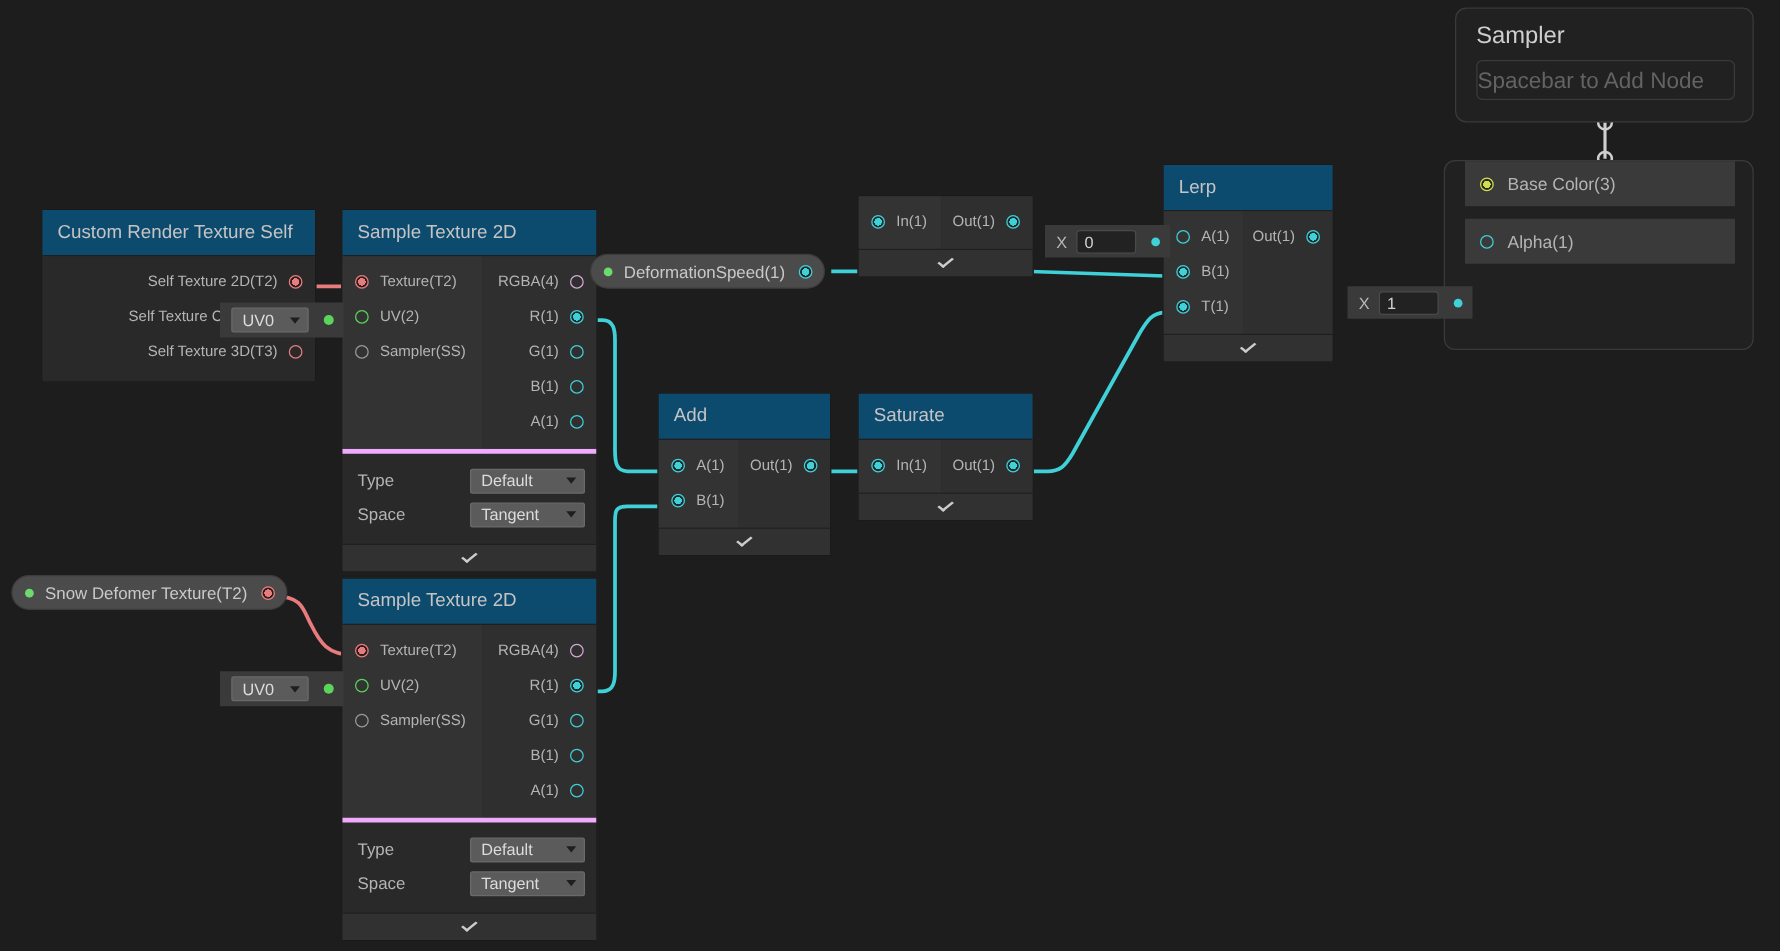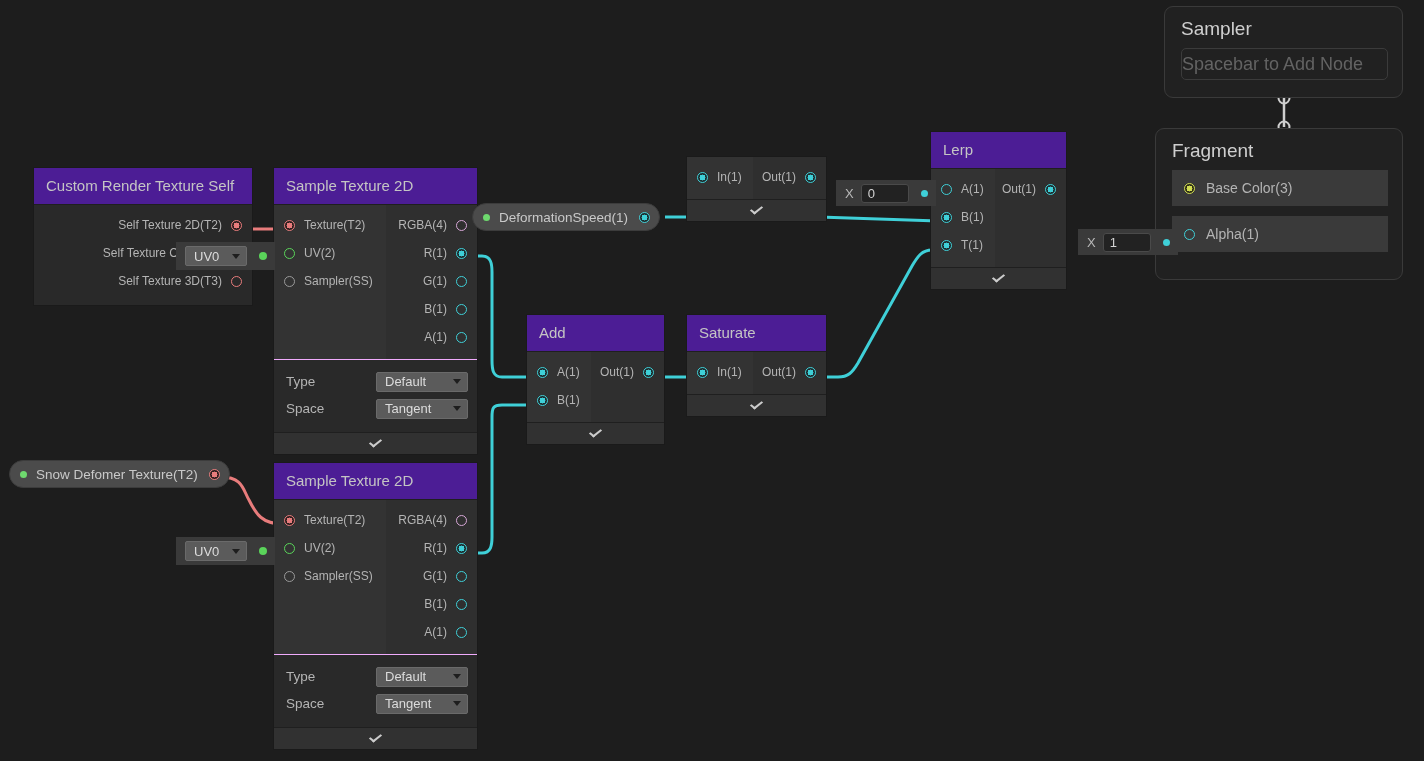--- a/index.html
+++ b/index.html
@@ -22,21 +22,21 @@
   }
 
   
   .node {
     position: absolute;
     background: #292929;
     border: 1px solid #1a1a1a;
     z-index: 10;
   }
   .node-title {
-    background: #4c1d95;
+    background: #0c4a6e;
     color: #c4c4c4;
     font-size: 15px;
     padding: 9px 12px 10px 12px;
     border-bottom: 1px solid #1f1f1f;
     white-space: nowrap;
   }
   .node-body {
     display: flex;
     background: #292929;
   }
@@ -74,21 +74,21 @@
   .dot.gray   { border-color: #9a9a9a; }
   .dot.olive  { border-color: #d2de52; }
   .dot.olive.filled { background: radial-gradient(circle, #d2de52 0 46%, #2a2a14 48% 100%); }
 
   .port-in .dot { margin-left: 10px; margin-right: 9px; }
   .port-out .dot { margin-left: 9px; margin-right: 10px; }
 
   .settings {
     background: #292929;
     padding: 8px 0 10px 0;
-    border-top: 1px solid #f0abfc;
+    border-top: 4px solid #f0abfc;
   }
   .setting-row {
     display: flex; align-items: center;
     height: 27px;
     padding: 0 9px 0 12px;
   }
   .setting-label { font-size: 13.5px; color: #b4b4b4; flex: 1 1 auto; }
   .dropdown {
     background: #5b5b5b;
     color: #dcdcdc;
@@ -531,21 +531,20 @@
     <span class="fbox">1</span>
     <span class="smalldot"></span>
   </div>
 
   <div class="ctx" style="left:1164px; top:6px; width:239px; height:92px;">
     <div class="ctx-title">Sampler</div>
     <div class="ctx-empty">Spacebar to Add Node</div>
   </div>
 
   <div class="ctx" style="left:1155px; top:128px; width:248px; height:152px;">
-    <div class="ctx-title">Fragment</div>
     <div class="block">
       <span class="dot olive filled"></span>
       <span>Base Color(3)</span>
     </div>
     <div class="block">
       <span class="dot"></span>
       <span>Alpha(1)</span>
     </div>
   </div>
 

